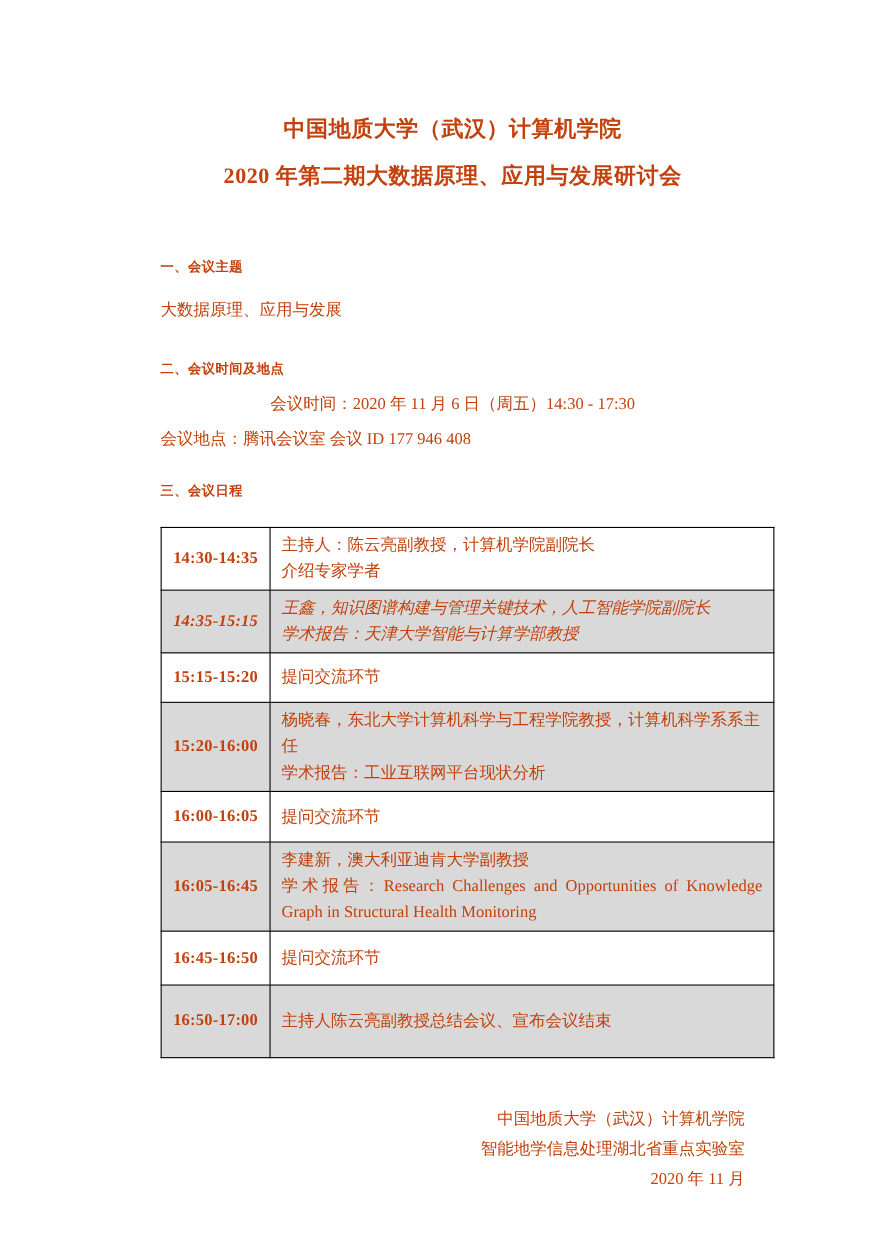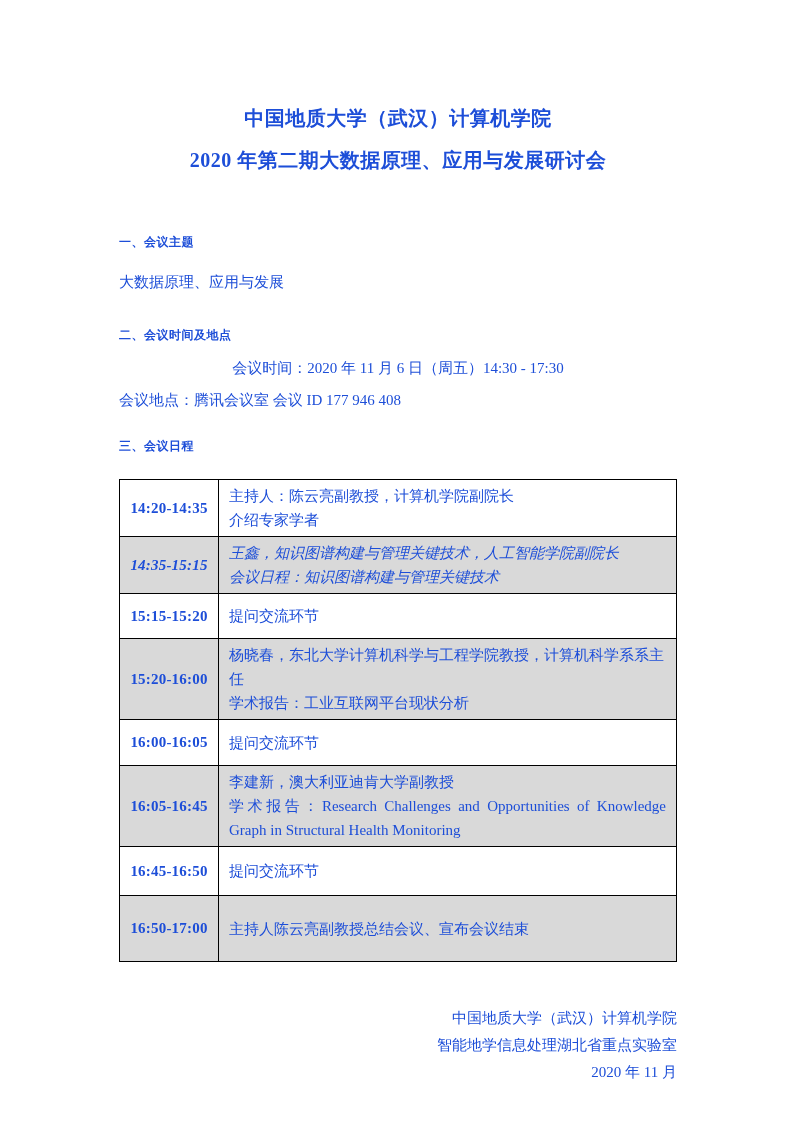--- a/index.html
+++ b/index.html
@@ -3,23 +3,24 @@
 <meta charset="utf-8">
 <style>
   * { margin: 0; padding: 0; box-sizing: border-box; }
   html, body { background: #ffffff; }
   .page {
     position: relative;
     width: 793px;
     height: 1122px;
     margin: 0 auto;
     background: #ffffff;
-    color: #1d4ed8;
+    color: #c2410c;
     font-family: "Liberation Serif", "DejaVu Serif", serif;
     overflow: hidden;
+    padding-left: 27px;
   }
   .content {
     padding: 106px 116px 0 119px;
   }
   .doc-title {
     text-align: center;
     font-weight: bold;
     font-size: 20px;
     line-height: 24px;
     letter-spacing: 0.5px;
@@ -92,31 +93,31 @@
 
     <div class="sec-heading h2">二、会议时间及地点</div>
     <div class="body-line time-line">会议时间：2020 年 11 月 6 日（周五）14:30 - 17:30</div>
     <div class="body-line place-line">会议地点：腾讯会议室 会议 ID 177 946 408</div>
 
     <div class="sec-heading h3">三、会议日程</div>
 
     <table class="schedule">
       <tbody>
         <tr>
-          <td class="time-cell">14:20-14:35</td>
+          <td class="time-cell">14:30-14:35</td>
           <td class="desc-cell">
             <p>主持人：陈云亮副教授，计算机学院副院长</p>
             <p>介绍专家学者</p>
           </td>
         </tr>
         <tr>
           <td class="time-cell">14:35-15:15</td>
           <td class="desc-cell">
             <p>王鑫，知识图谱构建与管理关键技术，人工智能学院副院长</p>
-            <p>会议日程：知识图谱构建与管理关键技术</p>
+            <p>学术报告：天津大学智能与计算学部教授</p>
           </td>
         </tr>
         <tr>
           <td class="time-cell">15:15-15:20</td>
           <td class="desc-cell">
             <p>提问交流环节</p>
           </td>
         </tr>
         <tr>
           <td class="time-cell">15:20-16:00</td>

